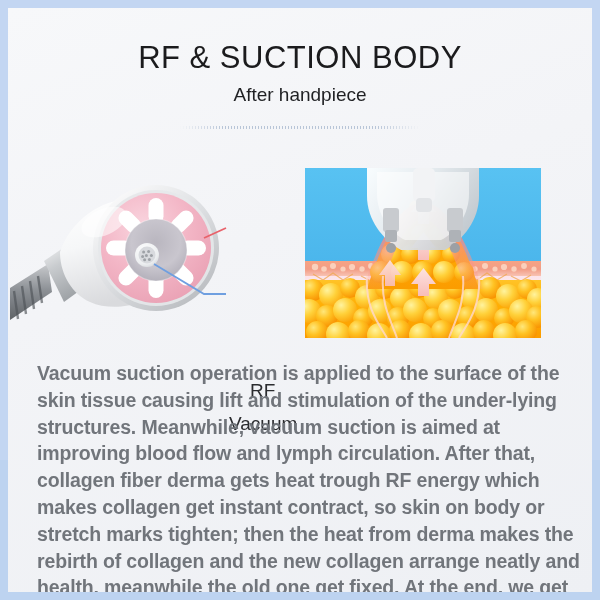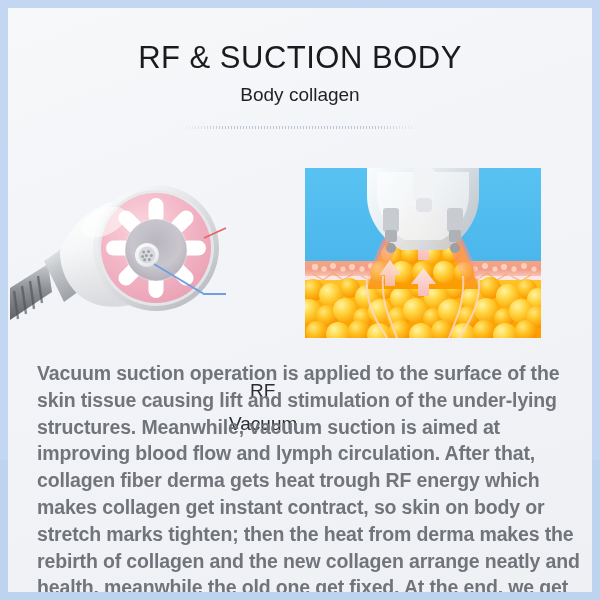--- a/index.html
+++ b/index.html
@@ -113,21 +113,21 @@
   }
 </style>
 </head>
 <body>
 
 <div class="page">
   <div class="inner">
 
     <div class="title">RF &amp; SUCTION BODY</div>
 
-    <div class="subtitle">Body collagen</div>
+    <div class="subtitle">After handpiece</div>
 
     <div class="divider"></div>
 
     <div class="handpiece-area">
       <svg class="hp-svg" width="300" height="190" viewBox="0 0 300 190">
         <defs>
           <linearGradient id="bodyGrad" x1="0" y1="0" x2="0.3" y2="1">
             <stop offset="0%" stop-color="#ffffff"></stop>
             <stop offset="45%" stop-color="#f6f7f8"></stop>
             <stop offset="100%" stop-color="#d9dadd"></stop>

